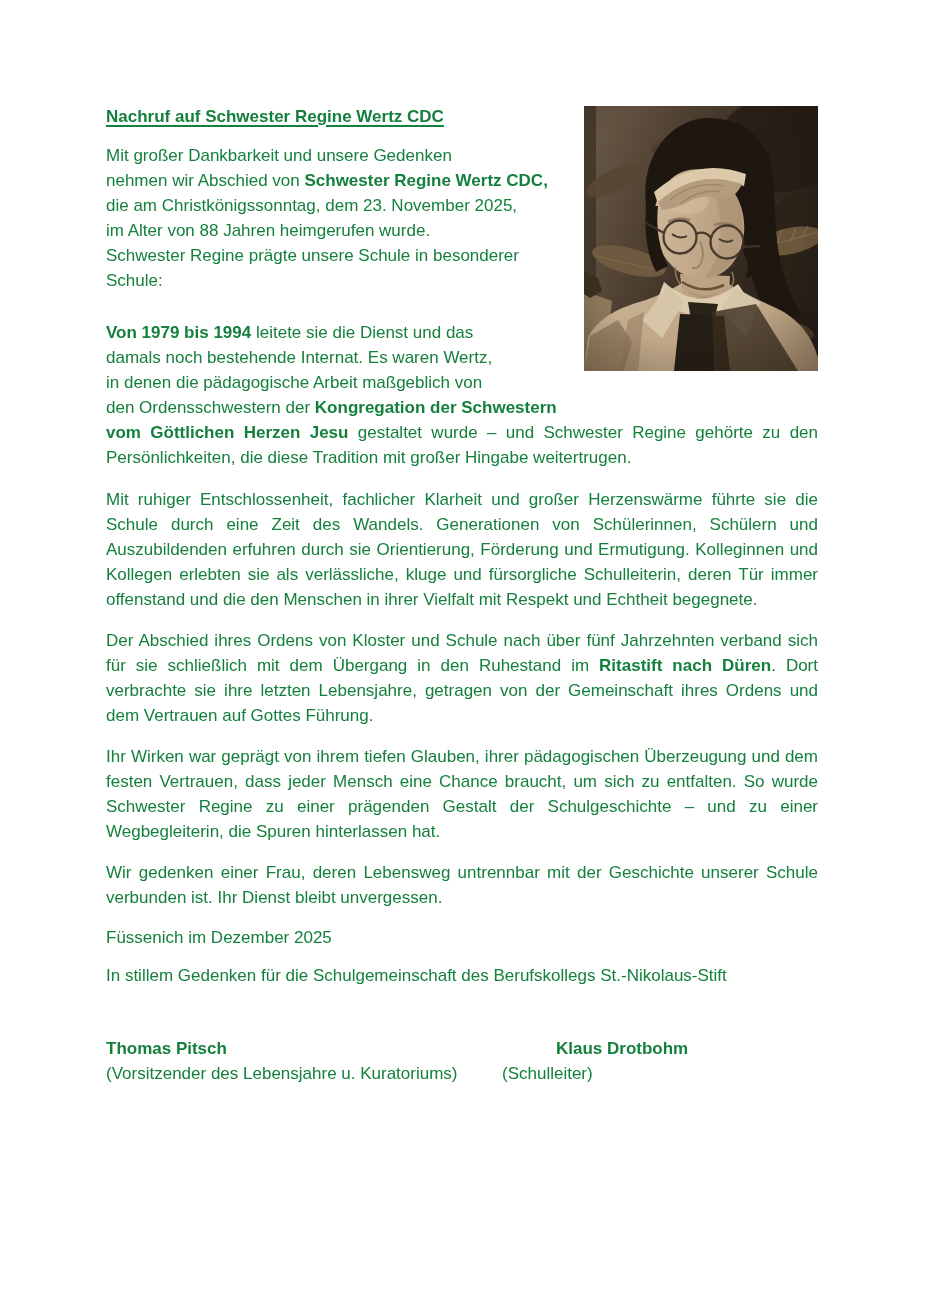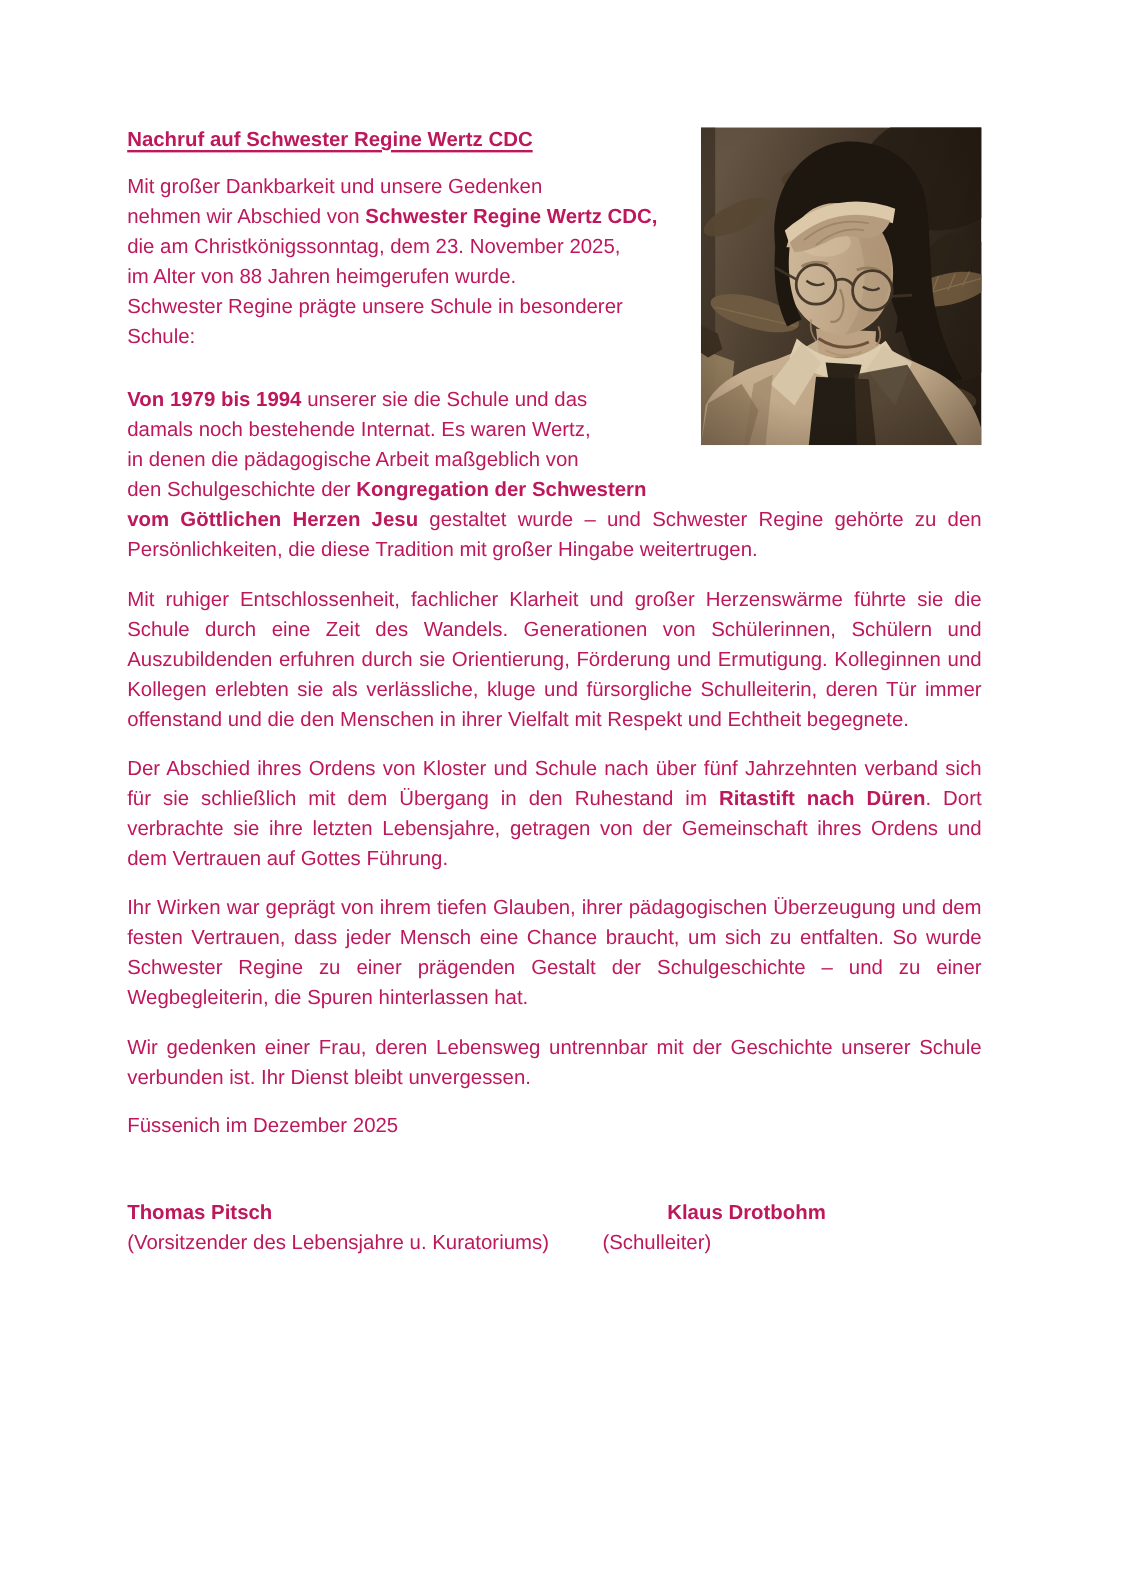--- a/index.html
+++ b/index.html
@@ -1,21 +1,21 @@
 <!DOCTYPE html>
 <html lang="de"><head>
 <meta charset="utf-8">
 <style>
   html,body{margin:0;padding:0;background:#ffffff;}
   .page{
     position:relative;
     width:834px;height:1309px;
     background:#ffffff;
     font-family:"Liberation Sans","DejaVu Sans",sans-serif;
-    color:#be185d;
+    color:#15803d;
     overflow:hidden;
   }
   .content{
     position:absolute;left:106px;top:104px;width:712px;
     font-size:17px;line-height:25px;
   }
   .doc-title{
     font-size:17px;font-weight:700;
     margin:0 0 14px 0;
   }
@@ -149,40 +149,41 @@
     <p class="p1">
       <span>Mit großer Dankbarkeit und unsere Gedenken</span><br>
       <span>nehmen wir Abschied von </span><span class="b">Schwester Regine Wertz CDC,</span><br>
       <span>die am Christkönigssonntag, dem 23. November 2025,</span><br>
       <span>im Alter von 88 Jahren heimgerufen wurde.</span><br>
       <span>Schwester Regine prägte unsere Schule in besonderer</span><br>
       <span>Schule:</span>
     </p>
 
     <p class="p2 just">
-      <span class="b">Von 1979 bis 1994</span><span> unserer sie die Schule und das</span><br>
+      <span class="b">Von 1979 bis 1994</span><span> leitete sie die Dienst und das</span><br>
       <span>damals noch bestehende Internat. Es waren Wertz,</span><br>
       <span>in denen die pädagogische Arbeit maßgeblich von</span><br>
-      <span>den Schulgeschichte der </span><span class="b">Kongregation der Schwestern</span><br>
+      <span>den Ordensschwestern der </span><span class="b">Kongregation der Schwestern</span><br>
       <span class="b">vom Göttlichen Herzen Jesu</span><span> gestaltet wurde – und Schwester Regine gehörte zu den Persönlichkeiten, die diese Tradition mit großer Hingabe weitertrugen.</span>
     </p>
 
     <p class="just">Mit ruhiger Entschlossenheit, fachlicher Klarheit und großer Herzenswärme führte sie die Schule durch eine Zeit des Wandels. Generationen von Schülerinnen, Schülern und Auszubildenden erfuhren durch sie Orientierung, Förderung und Ermutigung. Kolleginnen und Kollegen erlebten sie als verlässliche, kluge und fürsorgliche Schulleiterin, deren Tür immer offenstand und die den Menschen in ihrer Vielfalt mit Respekt und Echtheit begegnete.</p>
 
     <p class="just">
       <span>Der Abschied ihres Ordens von Kloster und Schule nach über fünf Jahrzehnten verband sich für sie schließlich mit dem Übergang in den Ruhestand im </span><span class="b">Ritastift nach Düren</span><span>. Dort verbrachte sie ihre letzten Lebensjahre, getragen von der Gemeinschaft ihres Ordens und dem Vertrauen auf Gottes Führung.</span>
     </p>
 
     <p class="just">Ihr Wirken war geprägt von ihrem tiefen Glauben, ihrer pädagogischen Überzeugung und dem festen Vertrauen, dass jeder Mensch eine Chance braucht, um sich zu entfalten. So wurde Schwester Regine zu einer prägenden Gestalt der Schulgeschichte – und zu einer Wegbegleiterin, die Spuren hinterlassen hat.</p>
 
     <p class="just p6">Wir gedenken einer Frau, deren Lebensweg untrennbar mit der Geschichte unserer Schule verbunden ist. Ihr Dienst bleibt unvergessen.</p>
 
 
     <p class="p8">Füssenich im Dezember 2025</p>
 
+    <p class="p9">In stillem Gedenken für die Schulgemeinschaft des Berufskollegs St.-Nikolaus-Stift</p>
 
     <div class="sig">
       <div class="sig-row">
         <span class="b">Thomas Pitsch</span>
         <span class="b sig-abs1">Klaus Drotbohm</span>
       </div>
       <div class="sig-row">
         <span>(Vorsitzender des Lebensjahre u. Kuratoriums)</span>
         <span class="sig-abs2">(Schulleiter)</span>
       </div>

